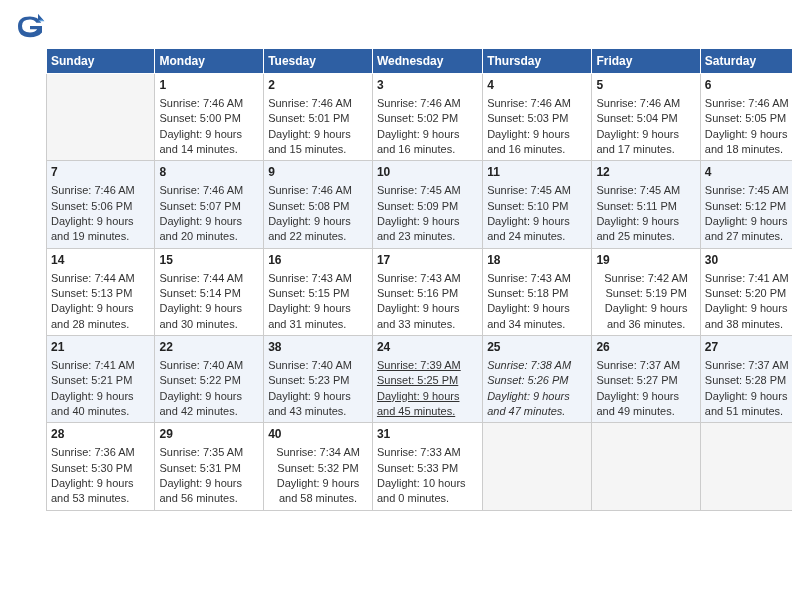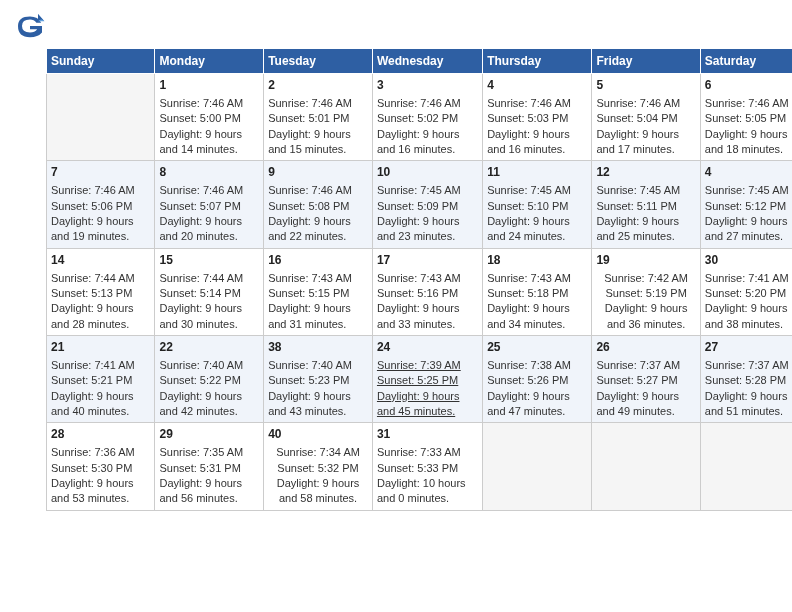--- a/index.html
+++ b/index.html
@@ -280,21 +280,21 @@
 Daylight: 9 hours and 43 minutes.</div>
           </td>
           <td>
             <span class="day-num">24</span>
             <div class="day-info" style="white-space: pre-line; text-decoration: underline;">Sunrise: 7:39 AM
 Sunset: 5:25 PM
 Daylight: 9 hours and 45 minutes.</div>
           </td>
           <td>
             <span class="day-num">25</span>
-            <div class="day-info" style="white-space: pre-line;">Sunrise: 7:38 AM
+            <div class="day-info" style="white-space: pre-line; font-style: italic;">Sunrise: 7:38 AM
 Sunset: 5:26 PM
 Daylight: 9 hours and 47 minutes.</div>
           </td>
           <td>
             <span class="day-num">26</span>
             <div class="day-info" style="white-space: pre-line;">Sunrise: 7:37 AM
 Sunset: 5:27 PM
 Daylight: 9 hours and 49 minutes.</div>
           </td>
           <td>

